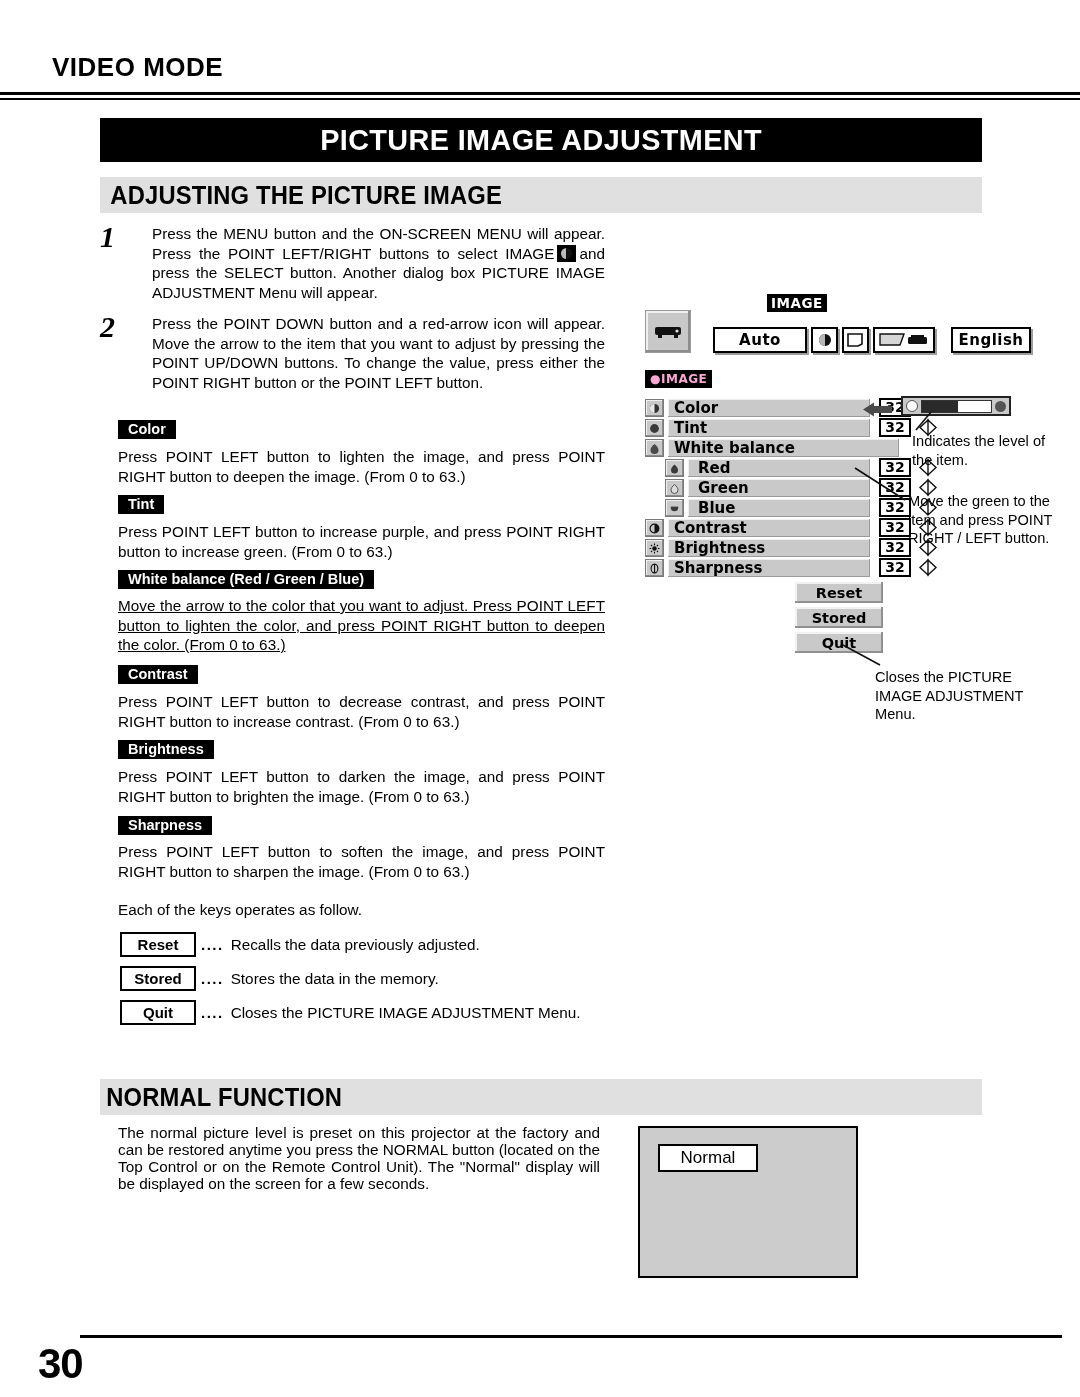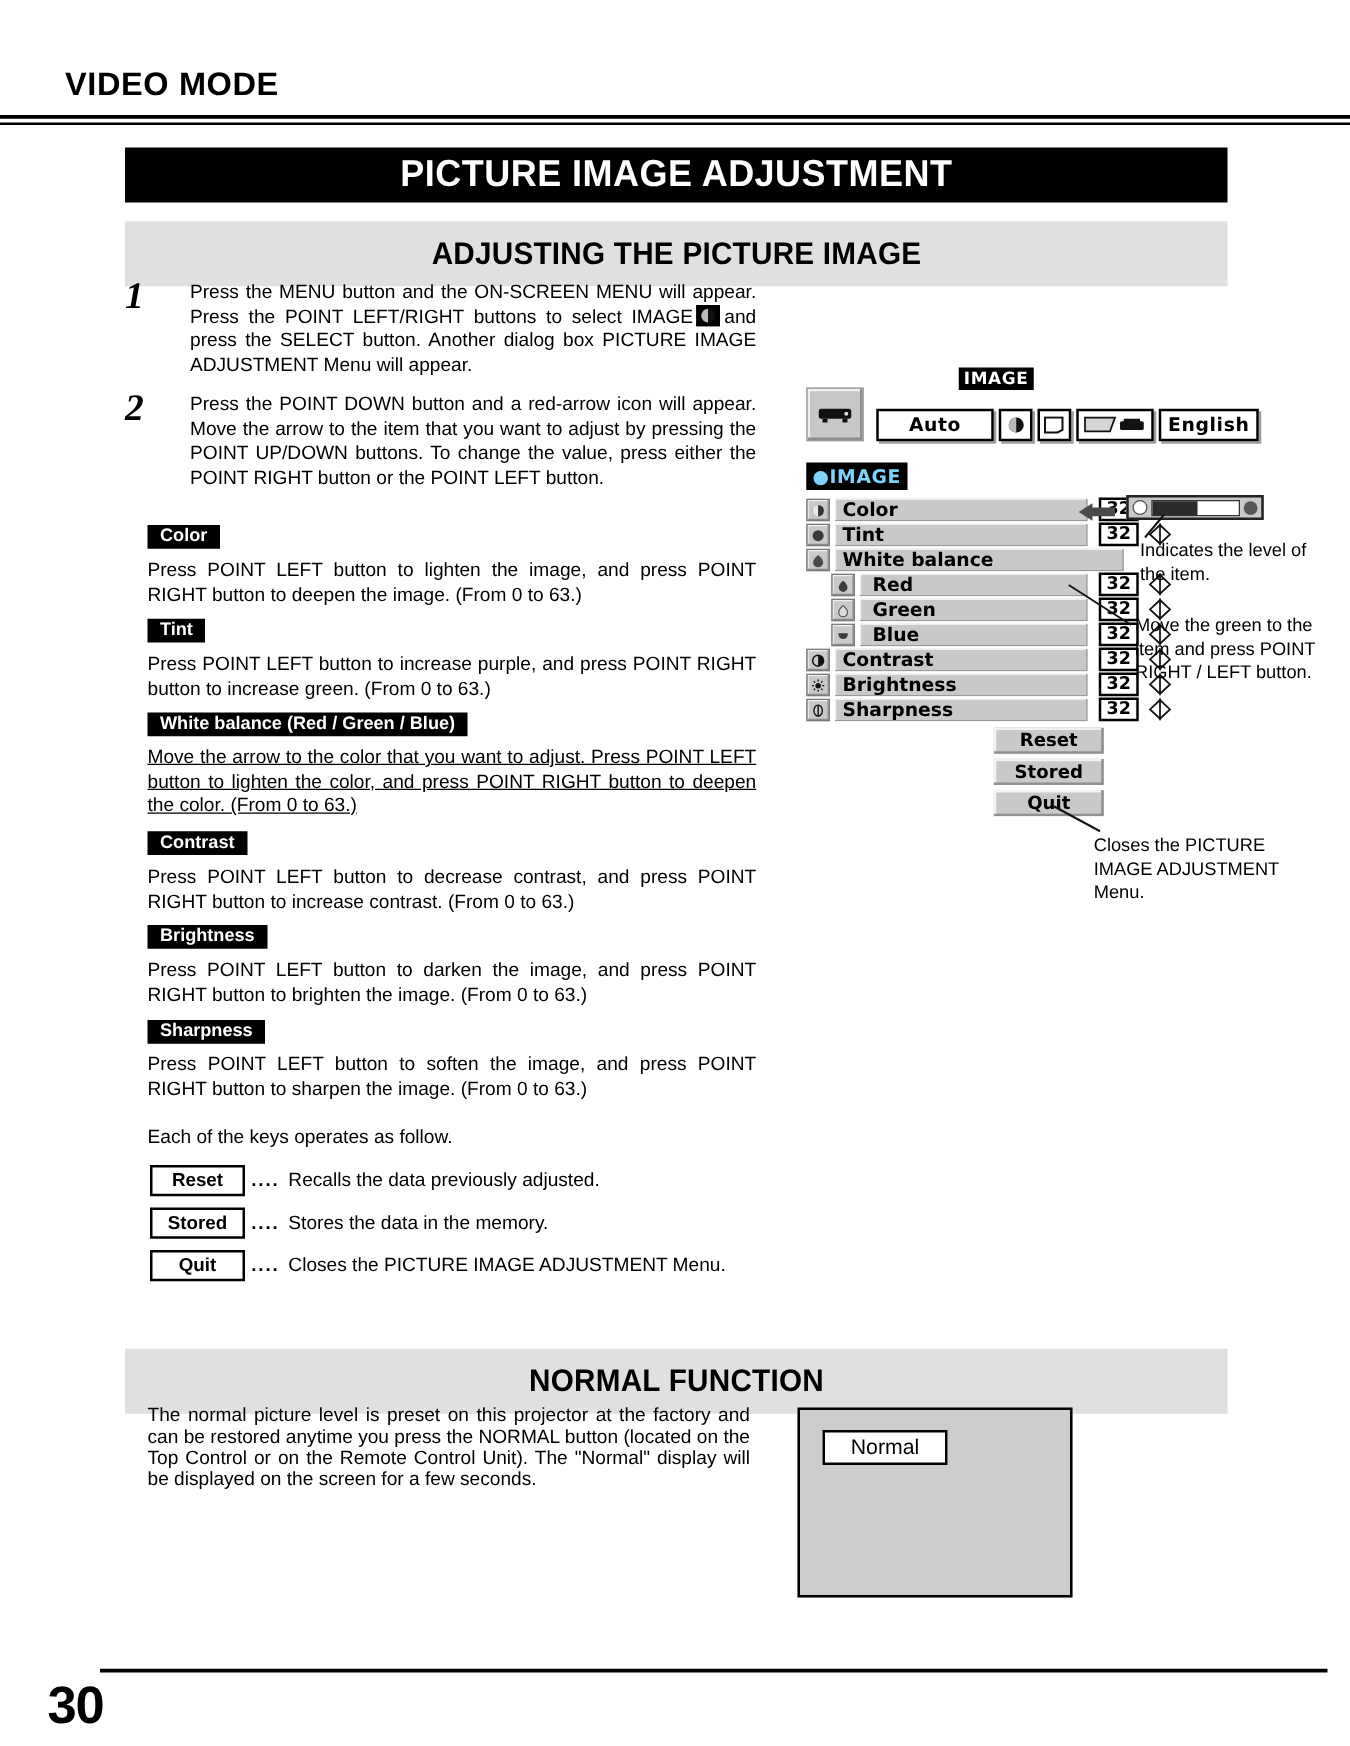--- a/index.html
+++ b/index.html
@@ -9,22 +9,22 @@
   
   .mode-label{position:absolute;left:52px;top:52px;font-size:26px;font-weight:bold;letter-spacing:.5px;}
   .rule{position:absolute;left:0;right:0;}
   .rule1{top:92px;height:3px;background:#000;}
   .rule2{top:98px;height:2px;background:#000;}
 
   .title-bar{position:absolute;left:100px;right:98px;top:118px;height:44px;background:#000;
              color:#fff;display:flex;align-items:center;justify-content:center;}
   .title-bar span{font-size:30px;font-weight:bold;letter-spacing:.4px;transform:scaleX(.96);}
 
-  .sec-bar{position:absolute;left:100px;right:98px;height:52px;background:#e0e0e0;
-           display:flex;align-items:center;justify-content:center;}
+  .sec-bar{position:absolute;left:100px;right:98px;height:36px;background:#e0e0e0;
+           display:flex;align-items:center;}
   .sec-bar span{font-size:25px;font-weight:bold;letter-spacing:.2px;transform:scaleX(.95);}
   #sec-adjust{top:177px;}
   #sec-normal{top:1079px;}
 
   
   .step{position:absolute;left:100px;width:505px;}
   .step .num{position:absolute;left:0;top:-4px;font-family:"Liberation Serif",serif;
              font-style:italic;font-size:30px;font-weight:bold;}
   .step .body{margin-left:52px;font-size:15.3px;line-height:19.6px;text-align:justify;}
   #step1{top:224px;}
@@ -49,29 +49,29 @@
 
   
   .osd{position:absolute;left:645px;top:310px;}
 
   .bar-row{position:absolute;left:0;top:0;display:flex;align-items:flex-end;}
   .src-icon{width:44px;height:41px;background:#c8c8c8;border:1px solid #9a9a9a;
             box-shadow:inset -2px -2px 0 #8d8d8d, inset 2px 2px 0 #efefef;
             display:flex;align-items:center;justify-content:center;margin-right:10px;}
   .tb-box{height:26px;background:#fff;border:2px solid #000;box-shadow:2px 2px 0 #9d9d9d;
           display:flex;align-items:center;justify-content:center;font-size:15px;font-weight:bold;
-          font-family:"DejaVu Sans",sans-serif;letter-spacing:.5px;margin-right:4px;box-sizing:border-box;}
+          font-family:"DejaVu Sans",sans-serif;letter-spacing:.5px;margin-right:4px;box-sizing:border-box;margin-left:12px;}
   .tb-ico{width:27px;height:26px;background:#fff;border:2px solid #000;box-shadow:2px 2px 0 #9d9d9d;
           margin-right:4px;position:relative;box-sizing:border-box;display:flex;align-items:center;justify-content:center;}
   .tb-ico.wide{width:62px;}
 
   .image-tag{position:absolute;left:122px;top:-16px;background:#000;color:#fff;font-size:13.5px;
              font-weight:bold;padding:1px 4px;font-family:"DejaVu Sans",sans-serif;letter-spacing:.5px;}
 
-  .menu-title{position:absolute;left:0;top:60px;background:#000;color:#7dd3fc;font-size:15px;
+  .menu-title{position:absolute;left:0;top:60px;background:#000;color:#f9a8d4;font-size:12px;
               font-weight:bold;padding:2px 5px;font-family:"DejaVu Sans",sans-serif;letter-spacing:.5px;}
 
   .menu{position:absolute;left:0;top:88px;width:225px;}
   .mrow{height:20px;margin-bottom:0px;display:flex;align-items:center;position:relative;}
   .mico{width:17px;height:16px;background:#c9c9c9;border:1px solid #7a7a7a;
         box-shadow:inset -1px -1px 0 #8c8c8c, inset 1px 1px 0 #f0f0f0;
         margin-right:4px;flex:0 0 auto;display:flex;align-items:center;justify-content:center;}
   .mlabel{flex:1;background:#c9c9c9;height:18px;line-height:18px;font-size:15px;font-weight:bold;
           font-family:"DejaVu Sans",sans-serif;padding-left:6px;box-shadow:inset -1px -1px 0 #9b9b9b, inset 1px 1px 0 #eeeeee;}
   .mrow.sub .mico{margin-left:20px;}

